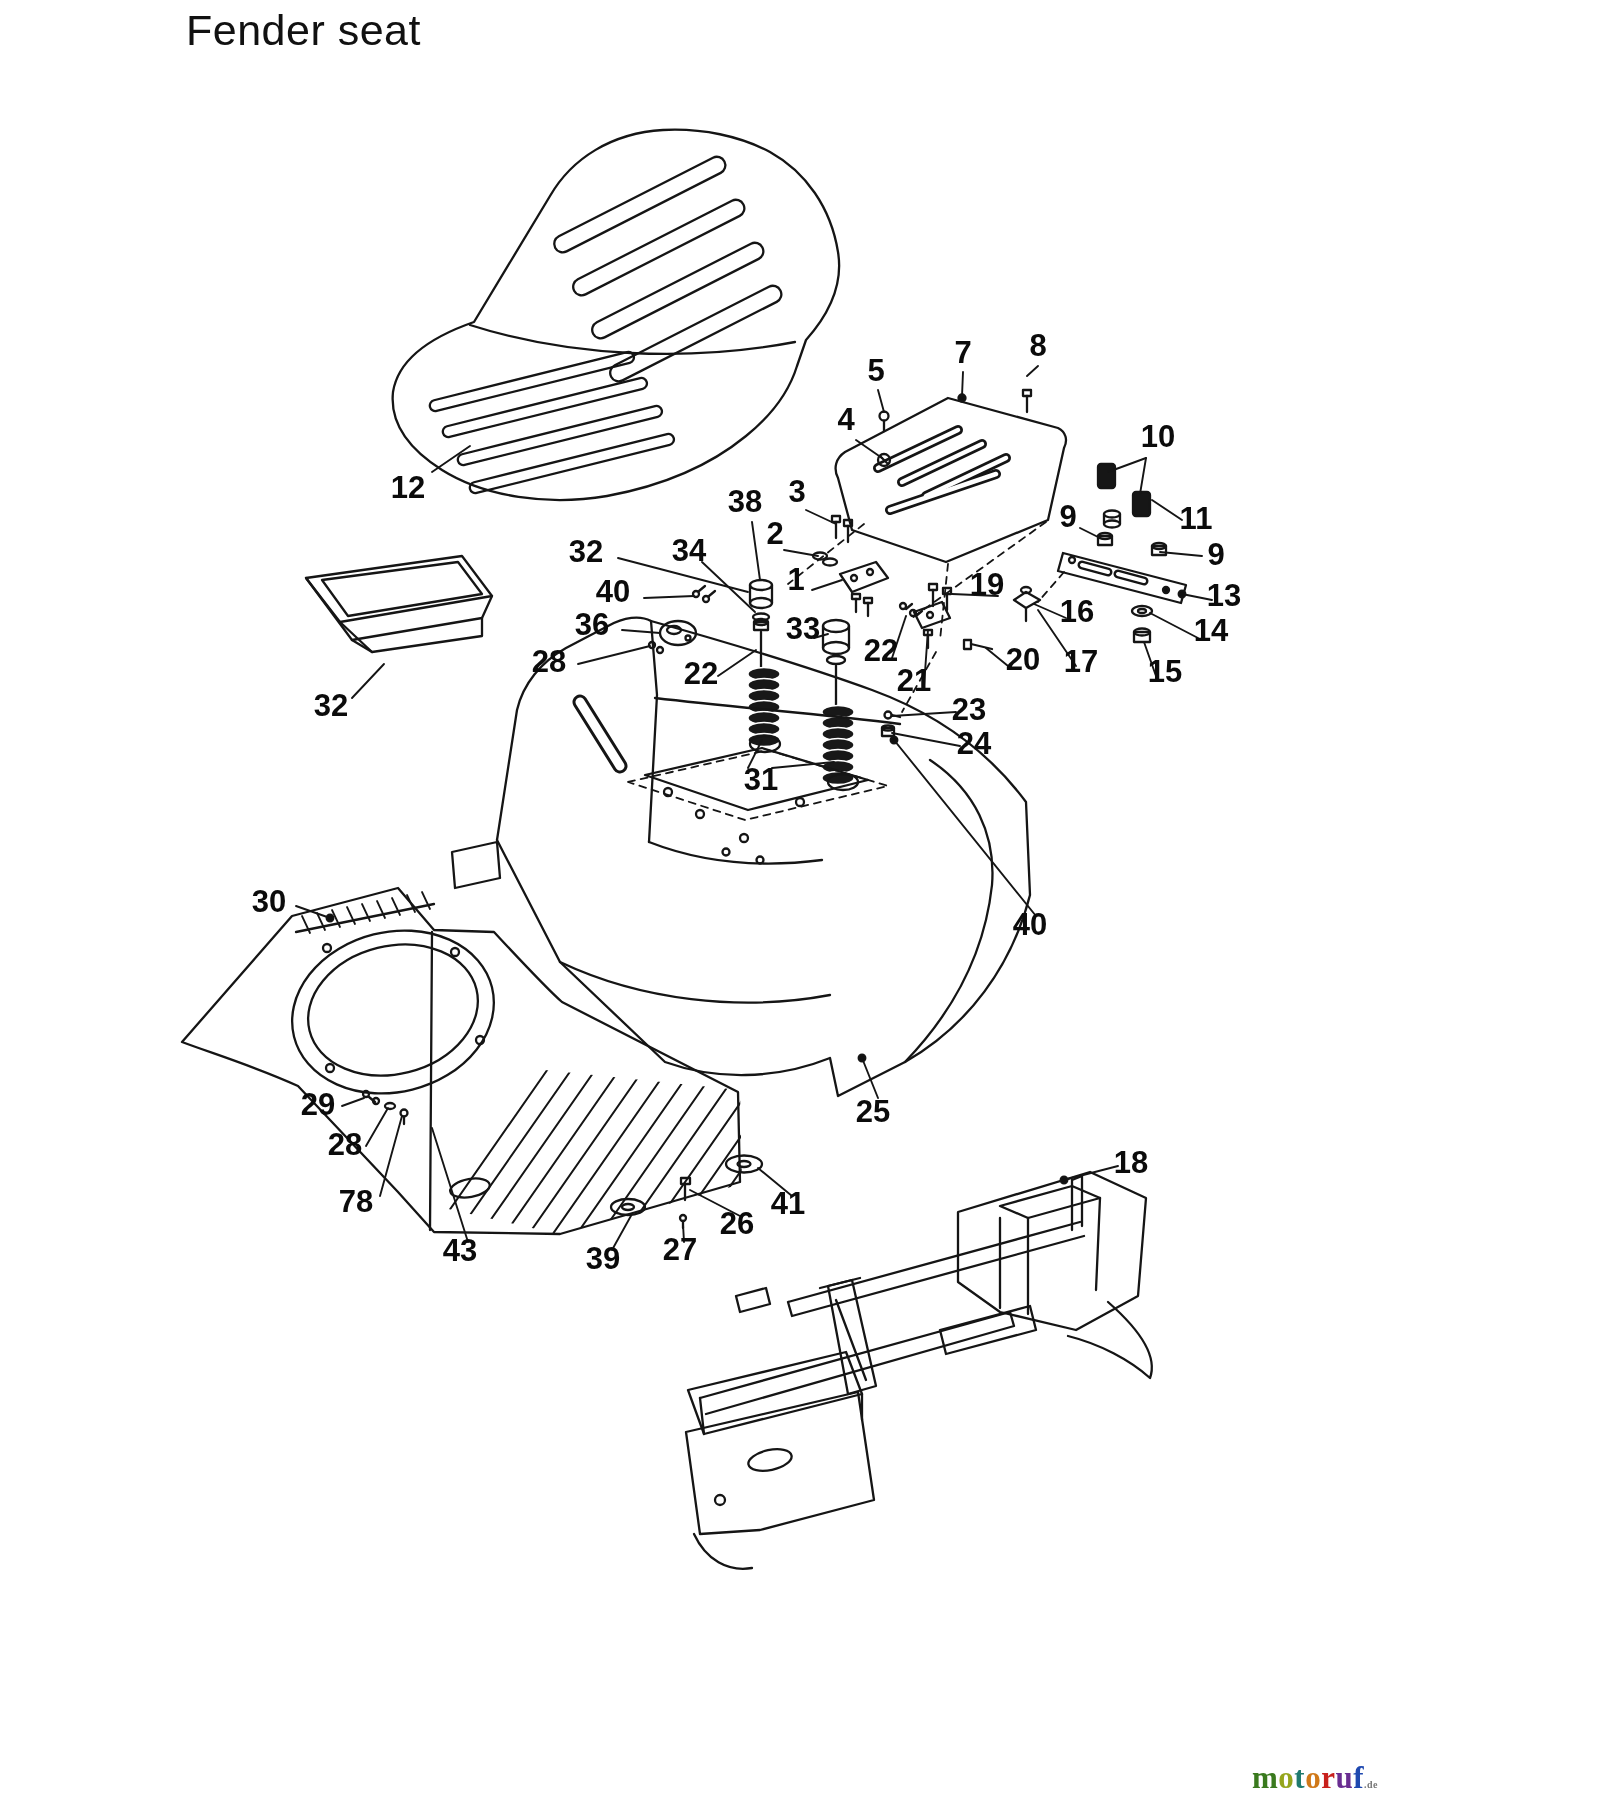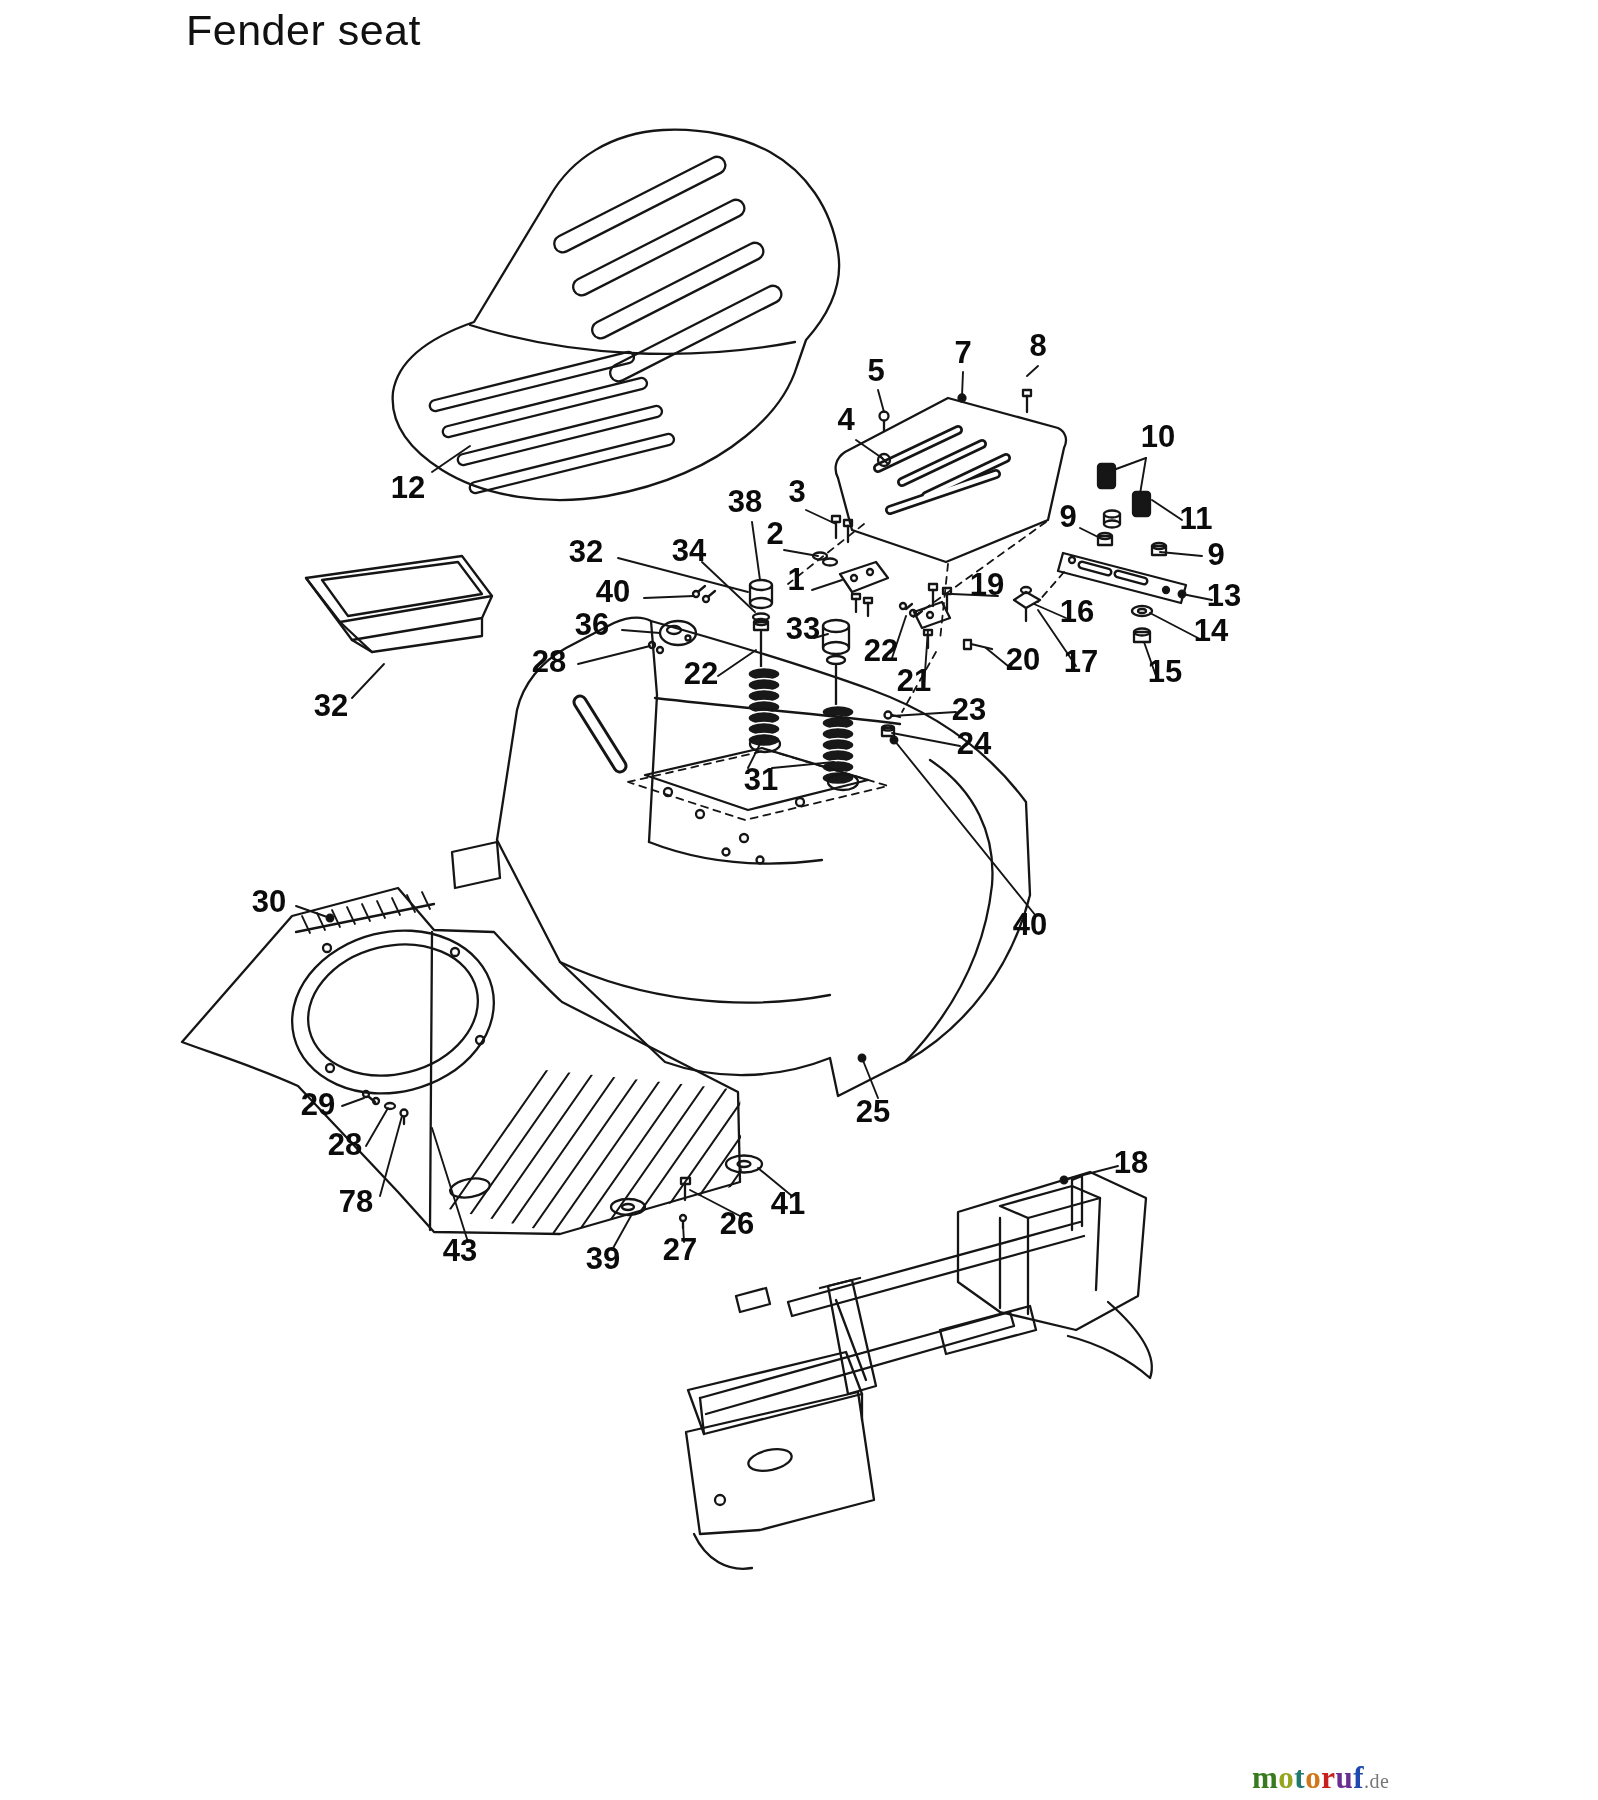--- a/index.html
+++ b/index.html
@@ -4,21 +4,21 @@
 <style>
   html,body{margin:0;padding:0;background:#ffffff;}
   .stage{position:relative;width:1598px;height:1800px;background:#fff;overflow:hidden;
          font-family:"Liberation Sans",sans-serif;}
   .title{position:absolute;left:186px;top:6px;font-size:43px;color:#111;letter-spacing:0.5px;}
   svg.diagram{position:absolute;left:0;top:0;}
   .callout{position:absolute;transform:translate(-50%,-50%);font-weight:bold;font-size:31px;
            color:#0b0b0b;white-space:nowrap;line-height:1;}
   .logo{position:absolute;left:1252px;top:1760px;font-family:"Liberation Serif",serif;
         font-weight:bold;font-size:31px;letter-spacing:0.5px;}
-  .logo .suffix{font-size:20px;font-weight:normal;}
+  .logo .suffix{font-size:10px;font-weight:bold;}
 </style>
 </head>
 <body>
 
 <div class="stage">
 
   <div class="title">Fender seat</div>
 
   <svg class="diagram" width="1598" height="1800" viewBox="0 0 1598 1800" fill="none" stroke="#151515" stroke-width="2.3" stroke-linecap="round" stroke-linejoin="round">
 

